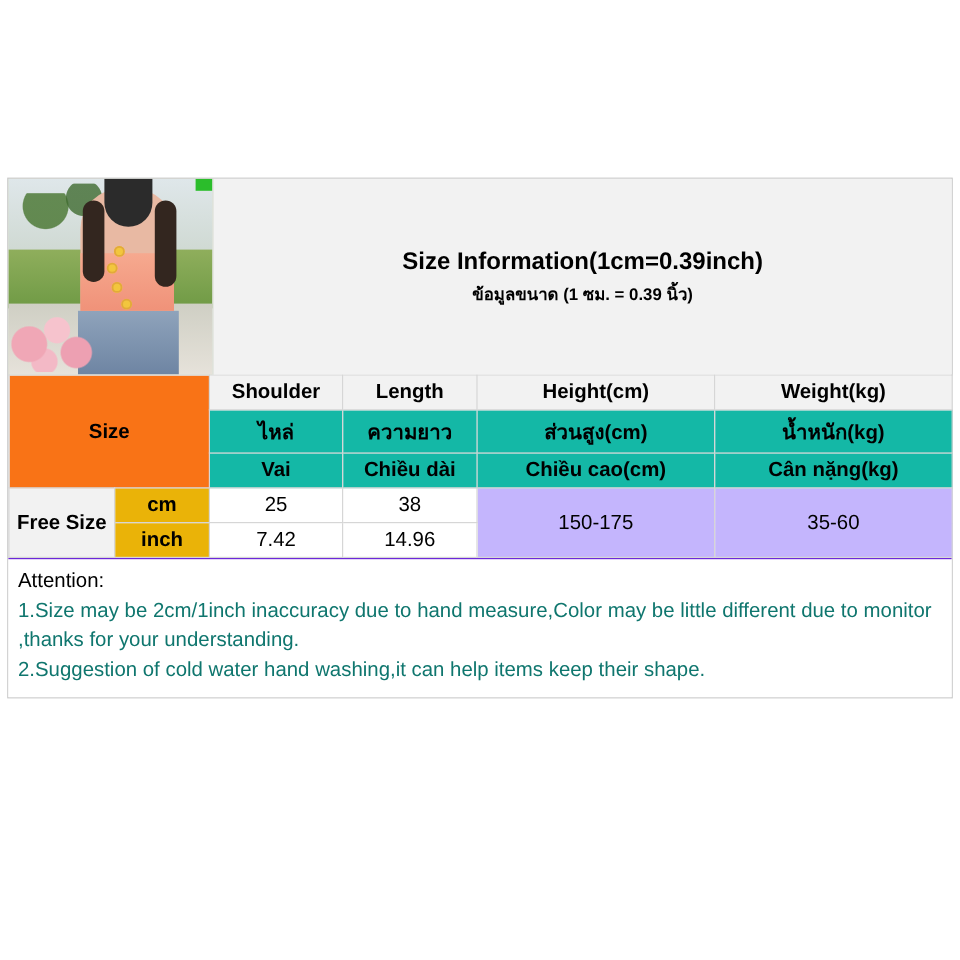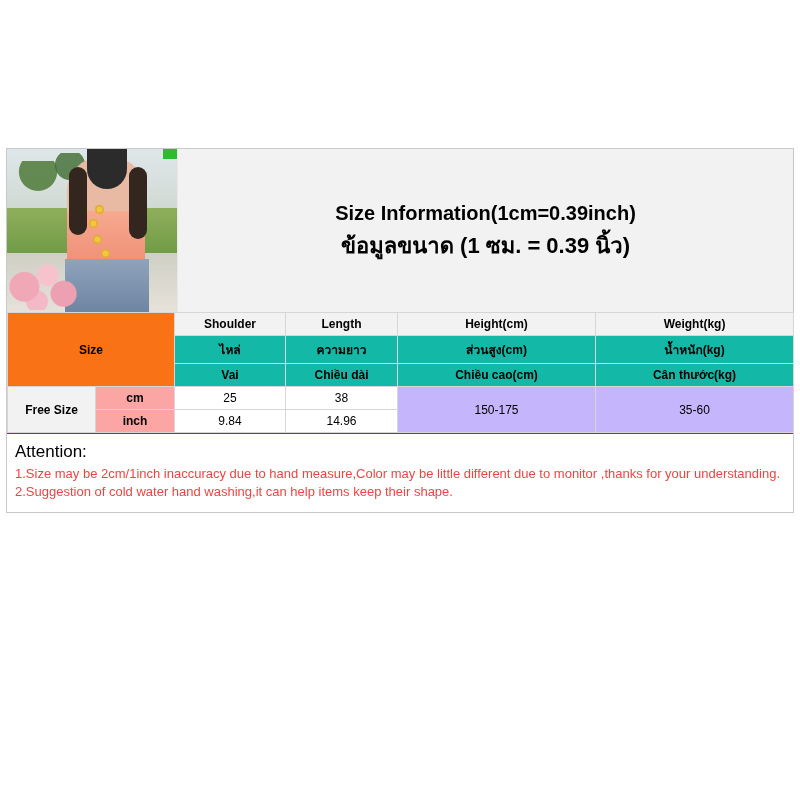--- a/index.html
+++ b/index.html
@@ -133,34 +133,34 @@
   }
   .title-line {
     font-size: 20px;
     font-weight: bold;
     color: #000;
     line-height: 1.25;
     text-align: center;
     white-space: nowrap;
   }
   .title-line.thai {
-    font-size: 22px;
+    font-size: 14px;
   }
 
   
   .tbl {
     width: 100%;
     border-collapse: collapse;
     table-layout: fixed;
   }
   .tbl td {
     border: 1px solid #d6d6d6;
     text-align: center;
     vertical-align: middle;
-    font-size: 12px;
+    font-size: 17px;
     padding: 4px 2px;
     box-sizing: border-box;
   }
   .hdr {
     background: #f2f2f2;
     font-weight: bold;
   }
   .hdr-sub {
     background: #14b8a6;
     font-weight: bold;
@@ -170,43 +170,43 @@
     font-weight: bold;
     font-size: 26px;
   }
   .freesize-cell {
     background: #f2f2f2;
     font-weight: bold;
     font-size: 17px;
     margin-top: 34px;
   }
   .unit-cell {
-    background: #fca5a5;
+    background: #eab308;
     font-weight: bold;
     font-size: 16px;
   }
   .val-cell {
     background: #ffffff;
     font-size: 17px;
   }
   .range-cell {
     background: #c4b5fd;
     font-size: 17px;
   }
 
   
   #attention {
     border-top: 1px solid #6d28d9;
     padding: 6px 8px 10px 8px;
     background: #ffffff;
   }
   #attention .line {
-    font-size: 13px;
+    font-size: 17px;
     line-height: 1.45;
-    color: #ef4444;
+    color: #0f766e;
   }
   #attention .head {
     font-size: 17px;
     line-height: 1.45;
   }
 </style>
 </head>
 <body>
 
 <div id="page">
@@ -261,33 +261,33 @@
         <tr>
           <td class="hdr-sub">ไหล่</td>
           <td class="hdr-sub">ความยาว</td>
           <td class="hdr-sub">ส่วนสูง(cm)</td>
           <td class="hdr-sub">น้ำหนัก(kg)</td>
         </tr>
         <tr>
           <td class="hdr-sub">Vai</td>
           <td class="hdr-sub">Chiều dài</td>
           <td class="hdr-sub">Chiều cao(cm)</td>
-          <td class="hdr-sub">Cân thước(kg)</td>
+          <td class="hdr-sub">Cân nặng(kg)</td>
         </tr>
         <tr>
           <td class="freesize-cell" rowspan="2">Free Size</td>
           <td class="unit-cell">cm</td>
           <td class="val-cell">25</td>
           <td class="val-cell">38</td>
           <td class="range-cell" rowspan="2">150-175</td>
           <td class="range-cell" rowspan="2">35-60</td>
         </tr>
         <tr>
           <td class="unit-cell">inch</td>
-          <td class="val-cell">9.84</td>
+          <td class="val-cell">7.42</td>
           <td class="val-cell">14.96</td>
         </tr>
       </tbody>
     </table>
 
     <div id="attention">
       <div class="head">Attention:</div>
       <div class="line">1.Size may be 2cm/1inch inaccuracy due to hand measure,Color may be little different due to monitor ,thanks for your understanding.</div>
       <div class="line">2.Suggestion of cold water hand washing,it can help items keep their shape.</div>
     </div>

